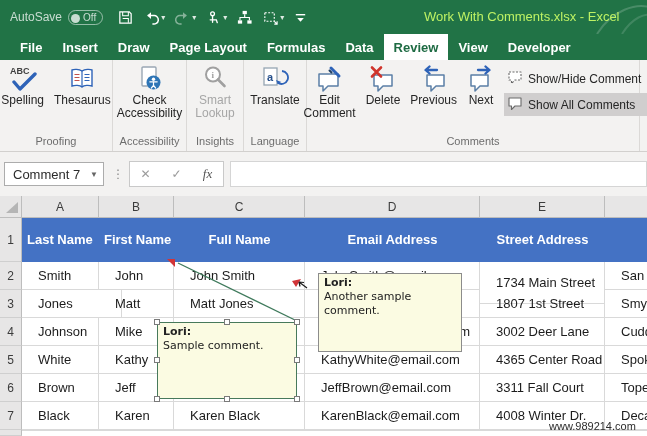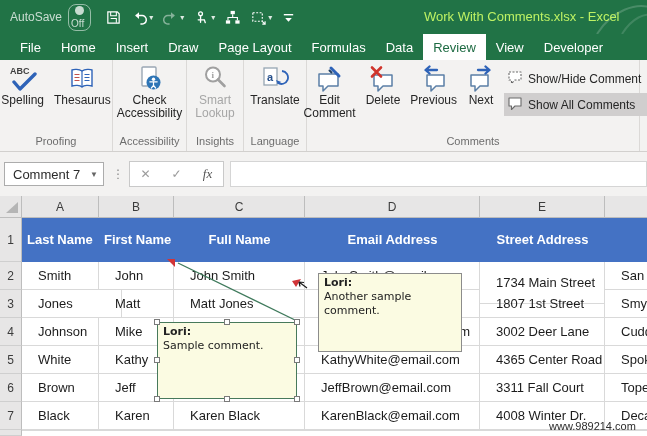--- a/index.html
+++ b/index.html
@@ -3,32 +3,32 @@
 <meta charset="utf-8">
 <style>
   :root{ --green:#217346; --blue:#4472C4; --ribbon:#F3F2F1; --grid:#D9D9D9; --hdrbg:#E7E6E6; --hdrbrd:#BDBDBD; }
   html,body{margin:0;padding:0;}
   body{font-family:"Liberation Sans",sans-serif;}
   .app{position:relative;width:647px;height:436px;overflow:hidden;background:#fff;}
 
   
   .titlebar{height:34px;background:var(--green);display:flex;align-items:center;color:#fff;position:relative;}
   .autosave{display:flex;align-items:center;gap:6px;margin-left:10px;opacity:.75;font-size:12px;}
-  .as-toggle{display:flex;align-items:flex-end;gap:3px;border:1px solid rgba(255,255,255,.7);border-radius:8px;padding:1px 6px 1px 2px;font-size:10px;cursor:default;flex-direction:column;}
+  .as-toggle{display:flex;align-items:flex-end;gap:3px;border:1px solid rgba(255,255,255,.7);border-radius:8px;padding:1px 6px 1px 2px;font-size:10px;cursor:default;}
   .as-dot{width:9px;height:9px;border-radius:50%;background:#fff;}
   .qat{display:flex;align-items:center;gap:9px;margin-left:14px;}
   .qat .qbtn{display:flex;align-items:center;gap:1px;}
   .qat svg{display:block;}
   .caret{font-size:8px;color:rgba(255,255,255,.85);}
   .wintitle{position:absolute;left:424px;top:0;height:34px;line-height:34px;font-size:13px;color:#bef264;white-space:nowrap;}
   .swirl{position:absolute;right:0;top:0;}
 
   
   .tabs{height:26px;background:var(--green);display:flex;align-items:stretch;padding-left:10px;}
-  .tab{padding:0 10px;font-size:13px;color:#fff;display:flex;align-items:center;cursor:default;white-space:nowrap;}
+  .tab{padding:0 10px;font-size:13px;color:#fff;display:flex;align-items:center;cursor:default;white-space:nowrap;font-weight:bold;}
   .tab.active{background:#fff;color:#1E6B43;}
 
   
   .ribbon{height:91px;background:var(--ribbon);border-bottom:1px solid #D2D0CE;display:flex;overflow:hidden;}
   .rgroup{display:flex;flex-direction:column;border-right:1px solid #DBD9D7;padding-top:3px;flex:0 0 auto;}
   .rbtns{flex:1;display:flex;justify-content:center;align-items:flex-start;}
   .bigbtn{display:flex;flex-direction:column;align-items:center;padding:2px 5px;cursor:default;}
   .bigbtn .bicon{width:28px;height:28px;}
   .bigbtn .blbl{font-size:12px;line-height:13px;text-align:center;color:#262626;white-space:pre-line;margin-top:1px;}
   .bigbtn.disabled .blbl{color:#A6A6A6;}
@@ -129,21 +129,20 @@
             <path d="M3 6h10" stroke="#fff" stroke-width="1.5"></path>
             <path d="M4.5 9.5h7L8 13.5z" fill="#fff"></path>
           </svg>
         </div>
       </div>
     <div class="wintitle">Work With Comments.xlsx  -  Excel</div>
   </div>
 
   <div class="tabs" id="tabs">
       <div class="tab">File</div>
-      <div class="tab">Home</div>
       <div class="tab">Insert</div>
       <div class="tab">Draw</div>
       <div class="tab">Page Layout</div>
       <div class="tab">Formulas</div>
       <div class="tab">Data</div>
       <div class="tab active">Review</div>
       <div class="tab">View</div>
       <div class="tab">Developer</div>
     </div>
 

